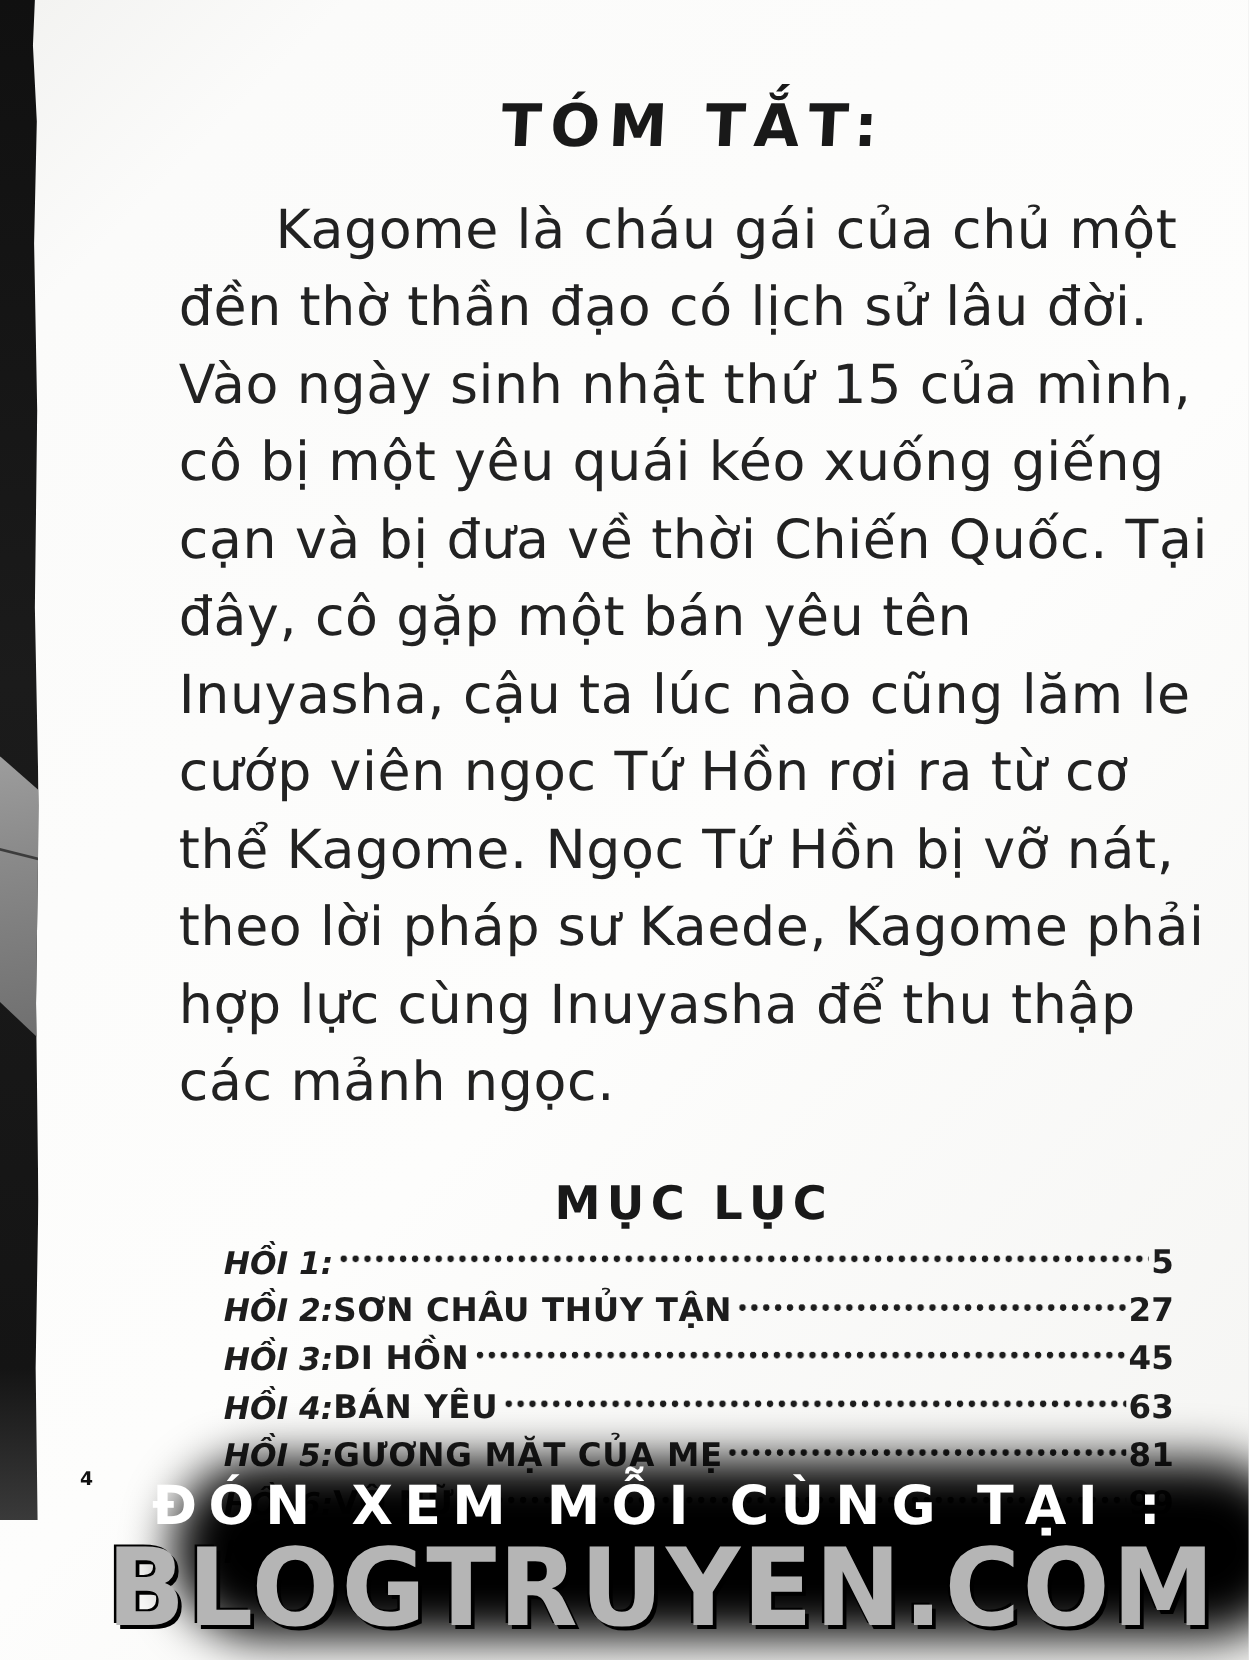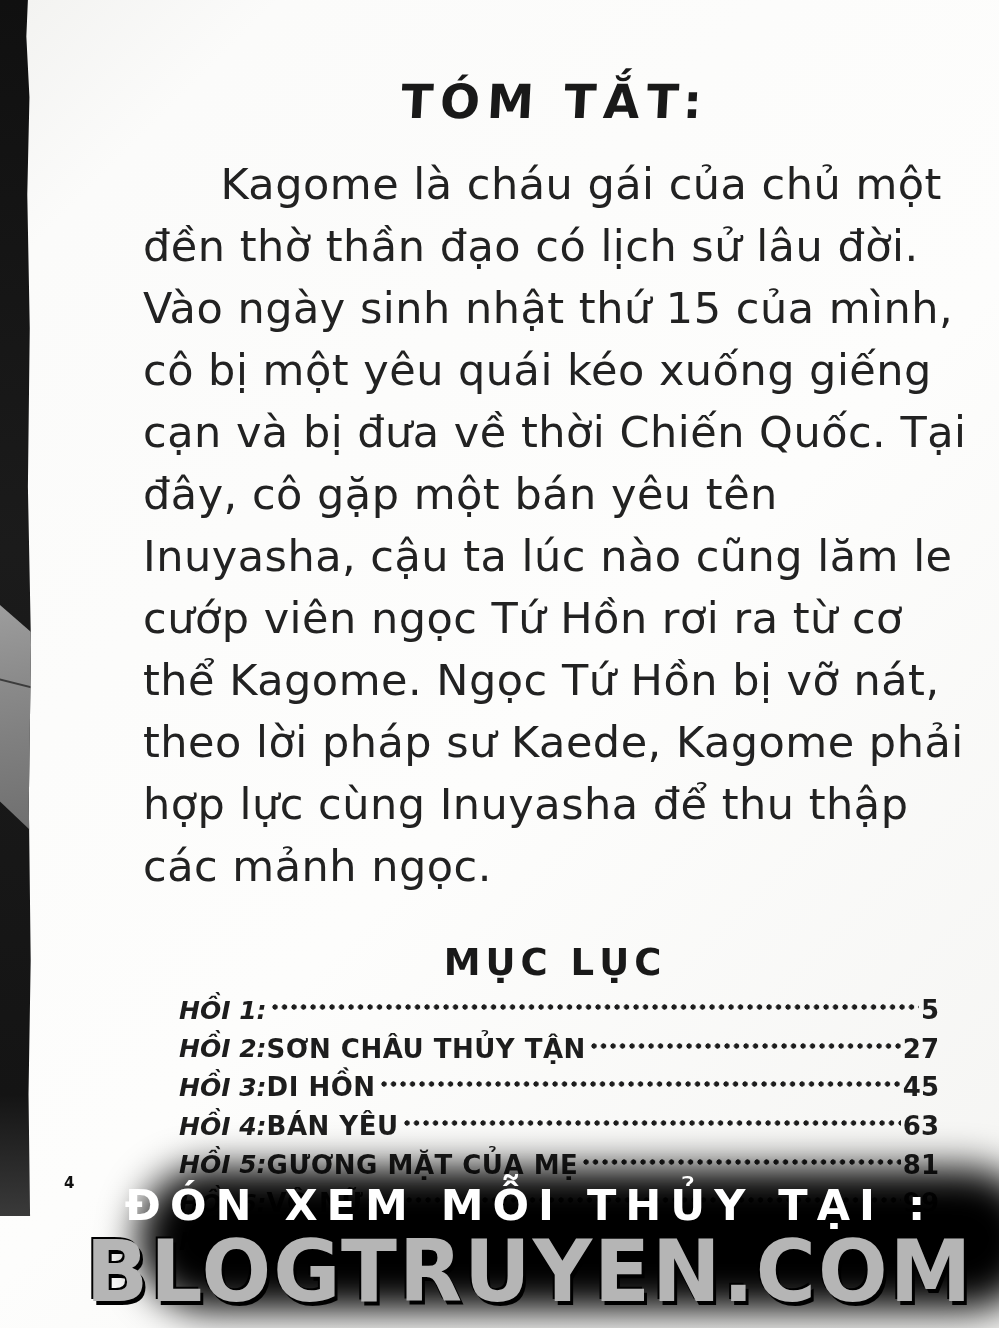--- a/index.html
+++ b/index.html
@@ -220,18 +220,18 @@
         <span class="toc-page">117</span>
       </div>
 
     </div>
   </div>
 
   <div class="page-num">4</div>
 
   <div class="banner-blob"></div>
   <div class="banner-text">
-    <div class="promo-line">ĐÓN XEM MỖI THỦY TẠI :</div>
+    <div class="promo-line">ĐÓN XEM MỖI CÙNG TẠI :</div>
     <div class="site-name">BLOGTRUYEN.COM</div>
   </div>
 
 
 </div>
 
 </body></html>

